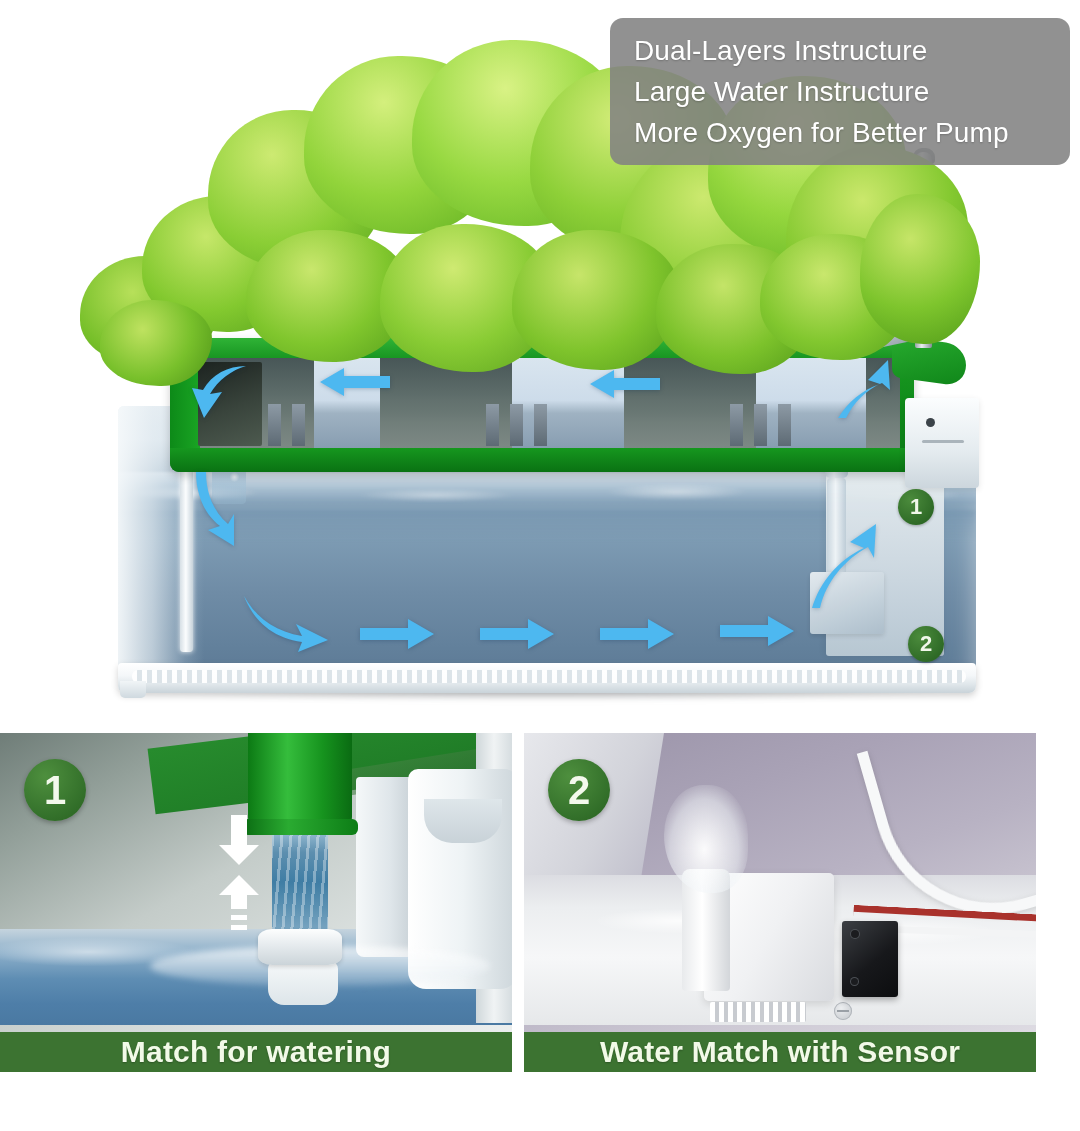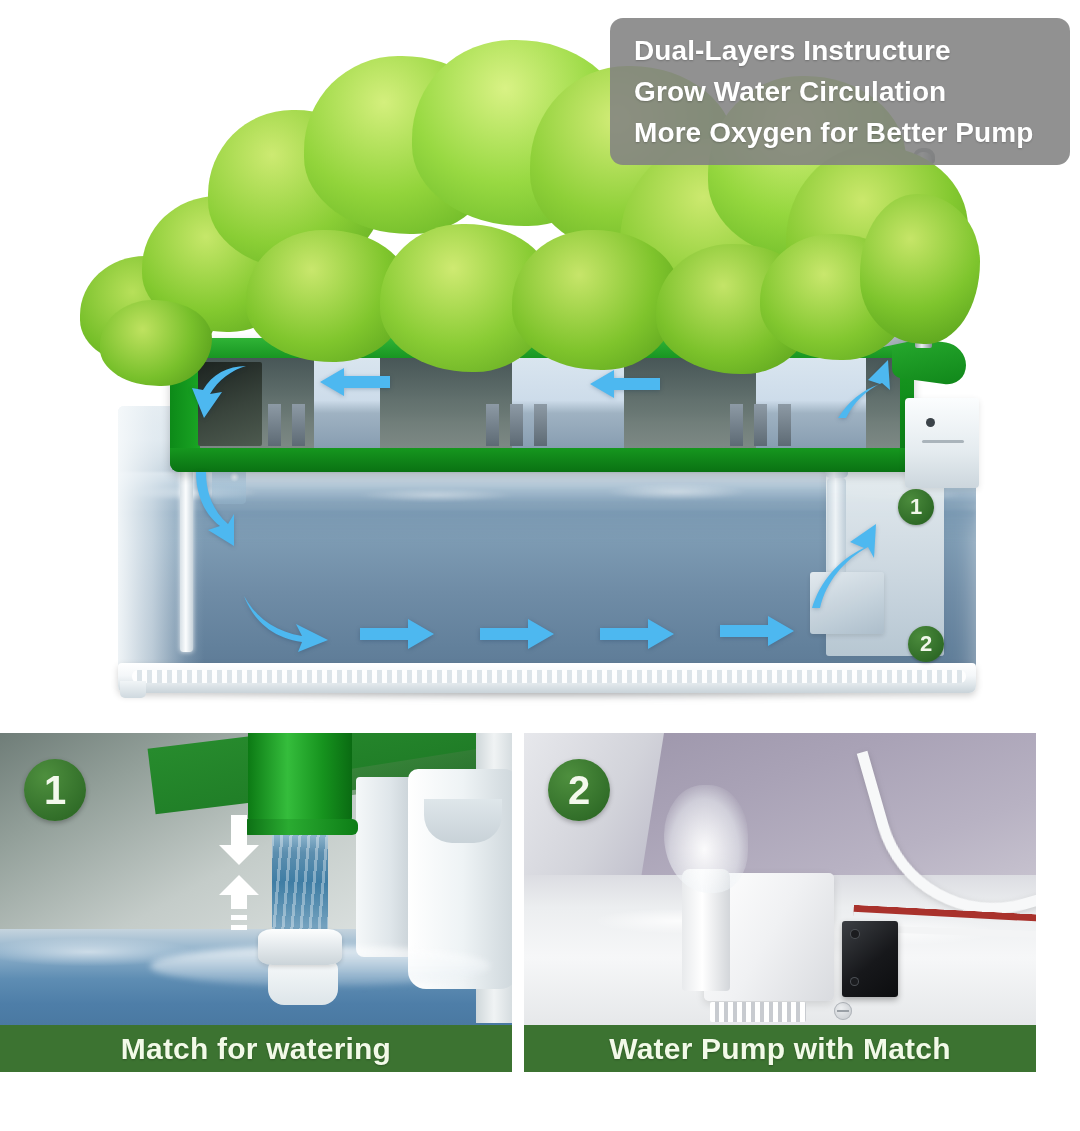--- a/index.html
+++ b/index.html
@@ -196,37 +196,37 @@
     box-shadow:0 1px 3px rgba(0,0,0,.3);
   }
 
   
   .feature-box{
     position:absolute; left:610px; top:18px; width:460px; height:147px;
     background:rgba(130,130,130,.88); border-radius:13px;
     padding:12px 0 0 24px;
   }
   .feature-line{
-    color:#ffffff; font-size:28px; font-weight:bold; line-height:41px;
+    color:#ffffff; font-size:28px; font-weight:normal; line-height:41px;
     letter-spacing:.1px; text-shadow:0 1px 2px rgba(0,0,0,.22); white-space:nowrap;
   }
 
   
   .panel{ position:absolute; top:733px; width:512px; height:339px; overflow:hidden; background:#e9ecef; }
   #panel-1{ left:0; }
   #panel-2{ left:524px; }
 
   .p-badge{
     position:absolute; left:24px; top:26px; width:62px; height:62px; border-radius:50%;
     background:radial-gradient(circle at 34% 28%, #4e8f3e, #33702a 68%, #28601f);
     color:#f3f9ec; font-size:40px; font-weight:bold; line-height:62px; text-align:center;
     z-index:6; box-shadow:0 2px 5px rgba(0,0,0,.28);
   }
   .p-caption{
-    position:absolute; left:0; bottom:0; width:100%; height:47px;
+    position:absolute; left:0; bottom:0; width:100%; height:40px;
     background:#3c7331; color:#f2fae8; font-size:30px; font-weight:bold;
     display:flex; align-items:center; justify-content:center; z-index:7;
     text-shadow:0 1px 2px rgba(0,0,0,.25); letter-spacing:.2px;
   }
 
   
   .p1-bg{ position:absolute; inset:0; background:linear-gradient(150deg,#6f7d78 0%,#93a09a 18%,#c4ccc9 42%,#dfe4e3 70%,#eef1f1 100%); }
   .p1-greenband{
     position:absolute; left:150px; top:-10px; width:420px; height:66px;
     background:linear-gradient(170deg,#1e8a24,#0c6d14); transform:rotate(-7deg); opacity:.92;
@@ -500,21 +500,21 @@
     <svg width="74" height="92" viewBox="0 0 74 92">
       <path d="M6 88 C14 62 32 40 58 28 L44 22 L70 4 L68 38 L62 27 C38 40 20 62 14 88 Z" fill="#4db8f0"></path>
     </svg>
   </div>
 
   <div class="hero-badge" style="left:898px; top:489px;">1</div>
   <div class="hero-badge" style="left:908px; top:626px;">2</div>
 
   <div class="feature-box">
     <div class="feature-line">Dual-Layers Instructure</div>
-    <div class="feature-line">Grow Water Circulation</div>
+    <div class="feature-line">Large Water Instructure</div>
     <div class="feature-line">More Oxygen for Better Pump</div>
   </div>
 </div>
 
 <div class="panel" id="panel-1">
   <div class="p1-bg"></div>
   <div class="p1-greenband"></div>
   <div class="p1-greenband2"></div>
   <div class="p1-pool"></div>
   <div class="p1-wall"></div>
@@ -552,14 +552,14 @@
   <div class="p2-pumpbody"></div>
   <div class="p2-nozzle"></div>
   <div class="p2-spray"></div>
   <div class="p2-grate"></div>
   <div class="p2-screw"></div>
   <div class="p2-wire-red"></div>
   <div class="p2-wire-white"></div>
   <div class="p2-sensor"></div>
 
   <div class="p-badge">2</div>
-  <div class="p-caption">Water Pump with Match</div>
+  <div class="p-caption">Water Match with Sensor</div>
 </div>
 
 </body></html>

